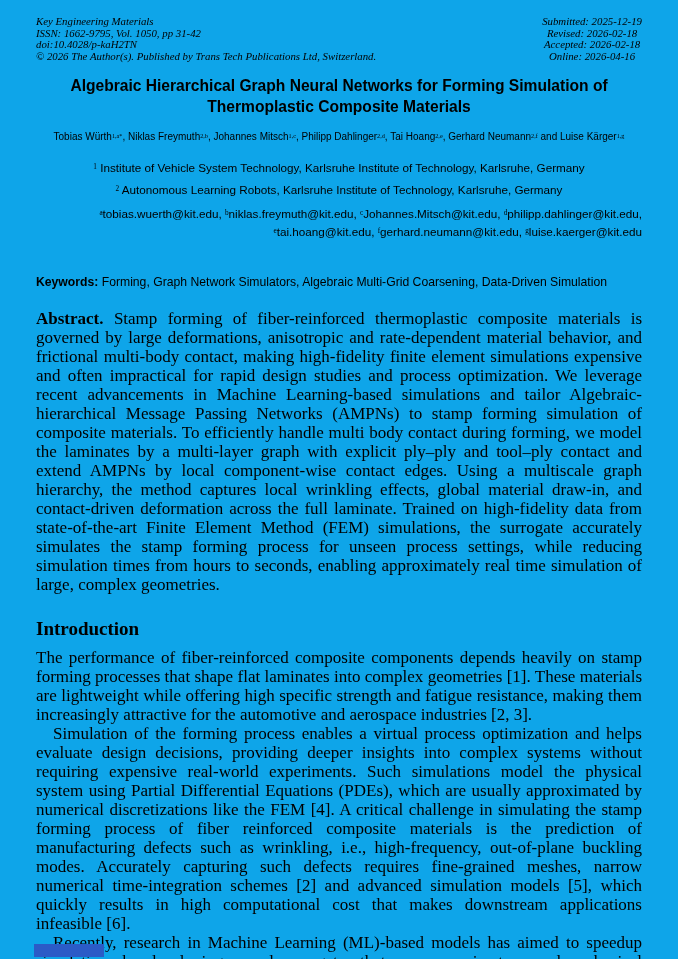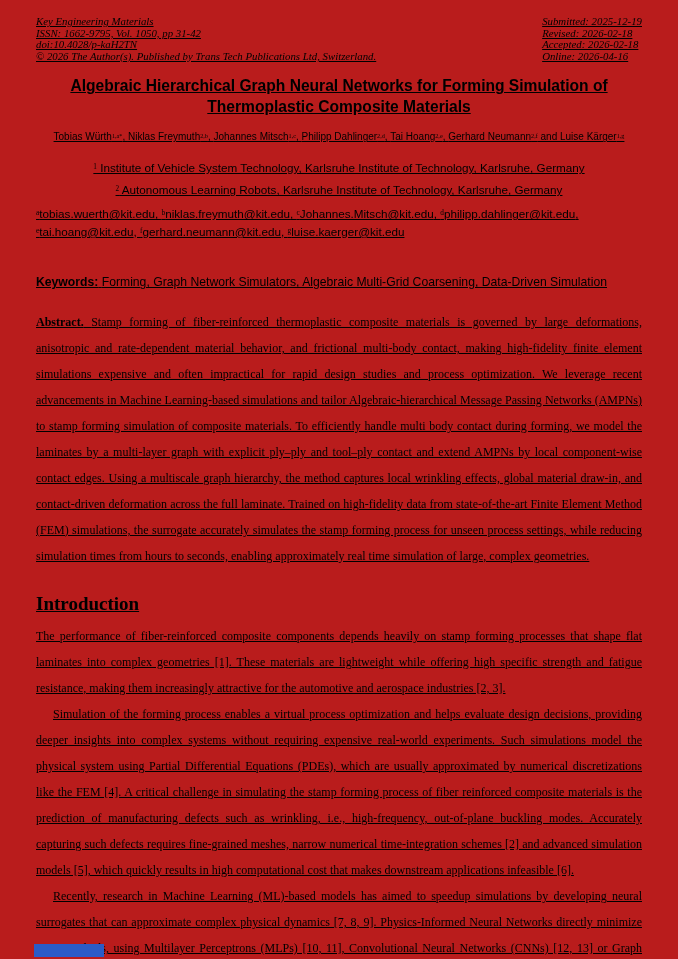--- a/index.html
+++ b/index.html
@@ -1,37 +1,36 @@
 <!DOCTYPE html>
 <html><head>
 <meta charset="utf-8">
 <style>
   html, body { margin: 0; padding: 0; background: #ffffff; }
   .page {
     position: relative;
     width: 678px;
     height: 959px;
-    background: #b91c1c;
+    background: #0ea5e9;
     overflow: hidden;
     color: #000000;
-    text-decoration: underline;
   }
   .content {
     padding: 16px 36px 0 36px;
   }
   
   .header {
     display: flex;
     justify-content: space-between;
     font-family: "Liberation Serif", serif;
     font-style: italic;
     font-size: 10.8px;
     line-height: 11.6px;
   }
-  .header-right { text-align: left; }
+  .header-right { text-align: center; }
   
   .title {
     margin: 13px 0 0 0;
     font-family: "Liberation Sans", sans-serif;
     font-weight: bold;
     font-size: 15.6px;
     line-height: 21px;
     text-align: center;
   }
   
@@ -56,36 +55,36 @@
     font-size: 11.7px;
     text-align: center;
   }
   .affiliation-line { margin-bottom: 8px; line-height: 14px; }
   
   .emails {
     margin-top: 5px;
     font-family: "Liberation Sans", sans-serif;
     font-size: 11.7px;
     line-height: 17.5px;
-    text-align: left;
+    text-align: right;
   }
   
   .keywords {
     margin: 34px 0 0 0;
     font-family: "Liberation Sans", sans-serif;
     font-size: 12.2px;
     line-height: 16.5px;
     text-align: justify;
   }
   .keywords b { font-weight: bold; }
   
   .body-text {
     font-family: "Liberation Serif", serif;
-    font-size: 12px;
-    line-height: 26px;
+    font-size: 17px;
+    line-height: 19px;
     text-align: justify;
   }
   .abstract { margin: 18px 0 0 0; }
   .abstract b { font-weight: bold; }
   .section-heading {
     margin: 26px 0 0 0;
     font-family: "Liberation Serif", serif;
     font-weight: bold;
     font-size: 19px;
     line-height: 17.2px;

